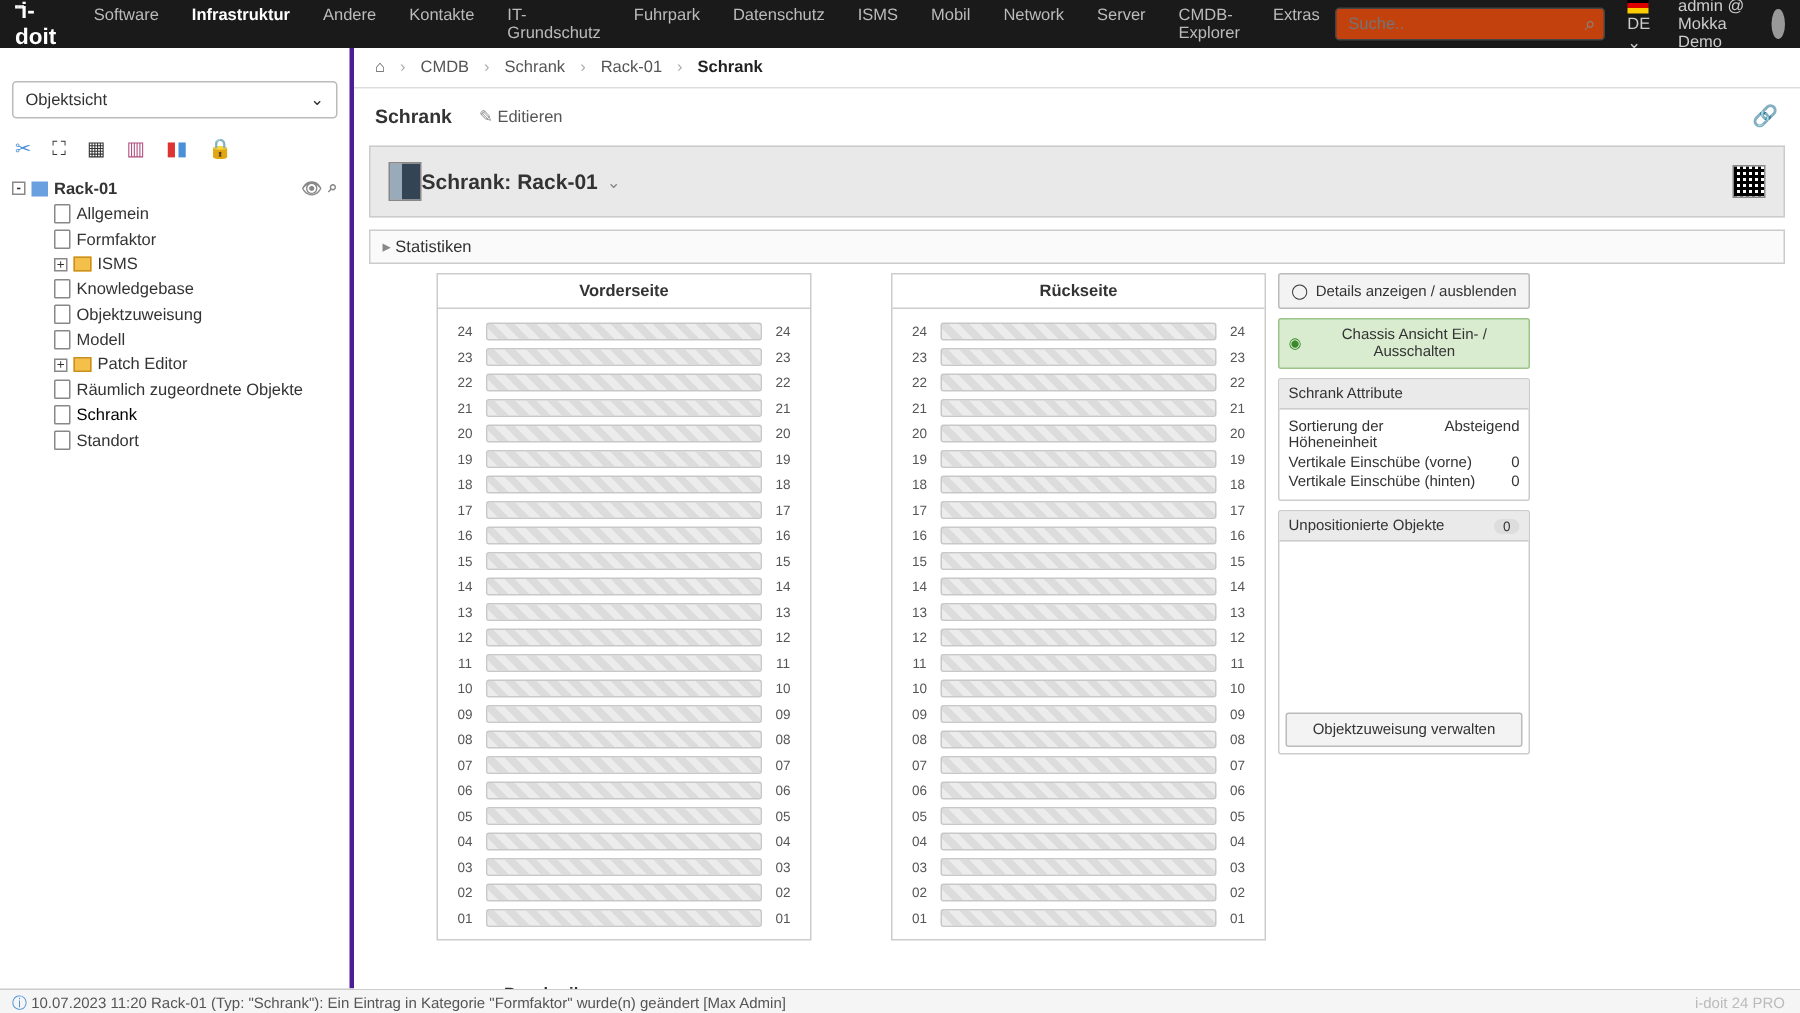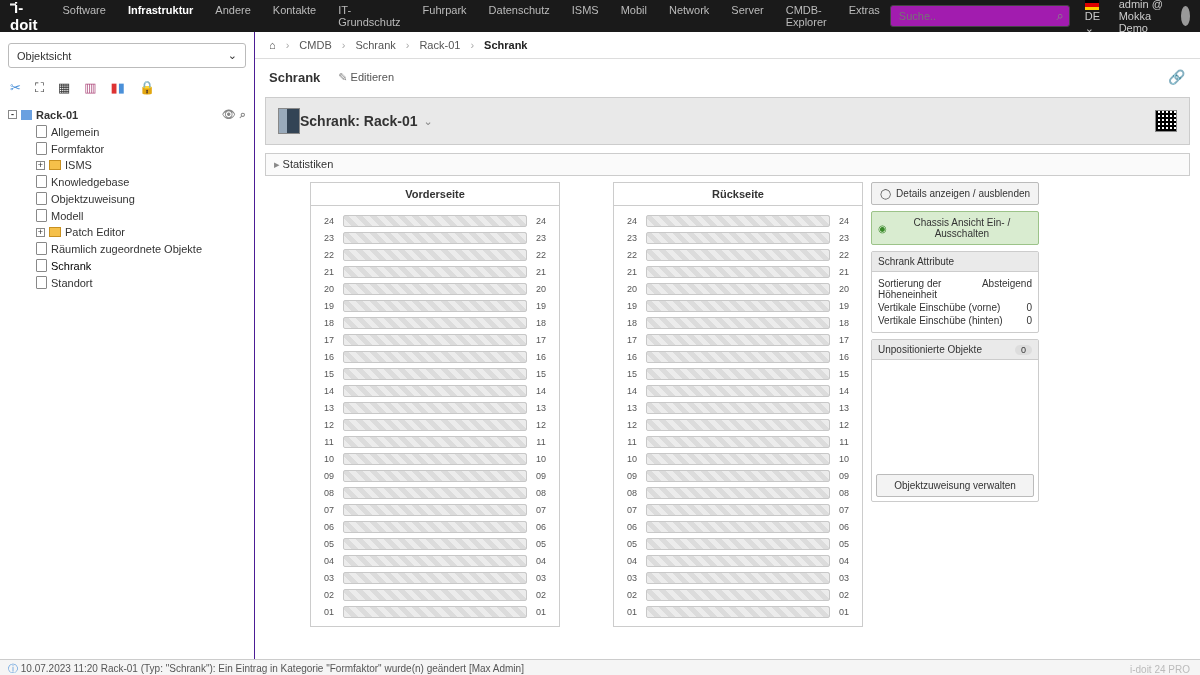--- a/index.html
+++ b/index.html
@@ -5,28 +5,28 @@
 * { margin:0; padding:0; box-sizing:border-box; font-family:Arial,Helvetica,sans-serif; }
 body { font-size:11px; color:#333; background:#fff; }
 
 .topnav { background:#1a1a1a; height:32px; display:flex; align-items:center; color:#ccc; padding:0 10px; }
 .logo { font-size:15px; font-weight:bold; margin-right:15px; color:#fff; }
 .logo .dots { letter-spacing:-2px; font-size:10px; vertical-align:top; }
 .topnav .menu { display:flex; gap:2px; flex:1; }
 .topnav .menu a { color:#bbb; padding:8px 10px; text-decoration:none; font-size:11px; }
 .topnav .menu a.active { color:#fff; font-weight:bold; }
 .search { position:relative; }
-.search input { background:#a21caf; border:1px solid #444; border-radius:3px; padding:4px 26px 4px 8px; color:#ccc; width:180px; font-size:11px; }
+.search input { background:#c2410c; border:1px solid #444; border-radius:3px; padding:4px 26px 4px 8px; color:#ccc; width:180px; font-size:11px; }
 .search .sicon { position:absolute; right:6px; top:3px; color:#888; font-size:13px; }
 .topright { display:flex; align-items:center; gap:14px; margin-left:15px; color:#ccc; font-size:11px; }
 .flag { width:14px; height:10px; background:linear-gradient(to bottom,#000 33%,#d00 33%,#d00 66%,#fc0 66%); display:inline-block; margin-right:4px; vertical-align:middle;}
 .avatar { width:20px; height:20px; background:#999; border-radius:50%; display:inline-block; }
 
 .container { display:flex; height:calc(100vh - 31px - 17px); }
-.sidebar { width:255px; border-right:1px solid #4c1d95; padding:11px 8px; overflow:auto; }
+.sidebar { width:236px; border-right:3px solid #4c1d95; padding:22px 8px; overflow:auto; }
 .main { flex:1; overflow:auto; background:#fff;}
 
 .select { border:1px solid #bbb; border-radius:3px; padding:5px 8px; font-size:11px; display:flex; justify-content:space-between; align-items:center; margin-bottom:8px; cursor:pointer;}
 .iconrow { display:flex; gap:14px; padding:4px 2px 10px; }
 .iconrow span { font-size:13px; cursor:pointer; }
 .tree { font-size:11px; }
 .tree .node { padding:2px 0 2px 0; display:flex; align-items:center; gap:4px; cursor:pointer;}
 .tree .root { font-weight:bold; }
 .tree .children { margin-left:28px; }
 .tree .page-icon { width:11px; height:13px; border:1px solid #888; border-radius:1px; display:inline-block; position:relative;}

